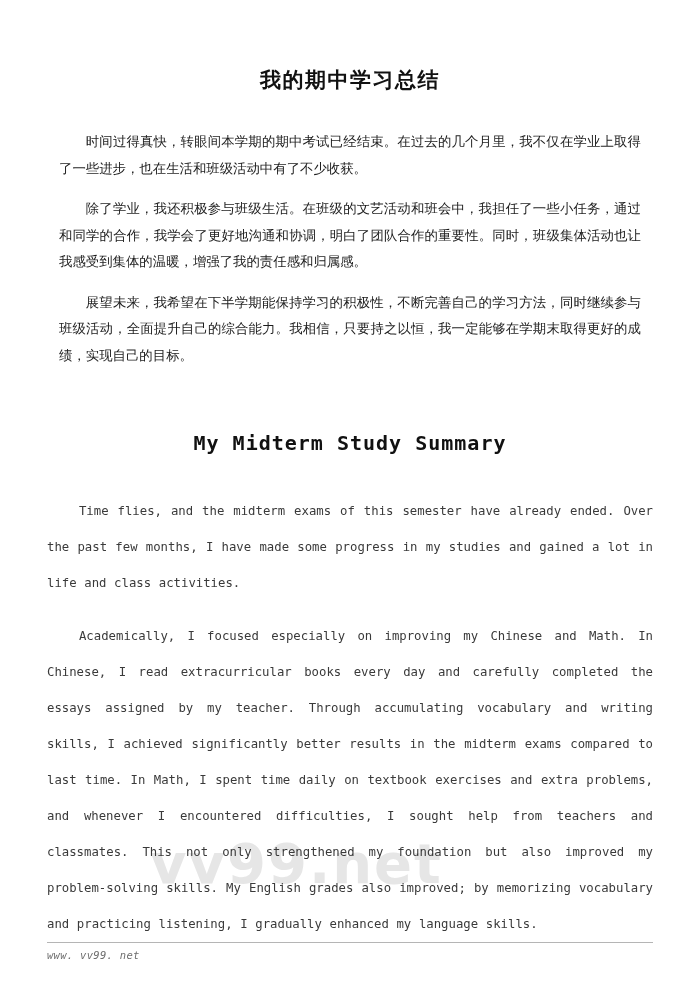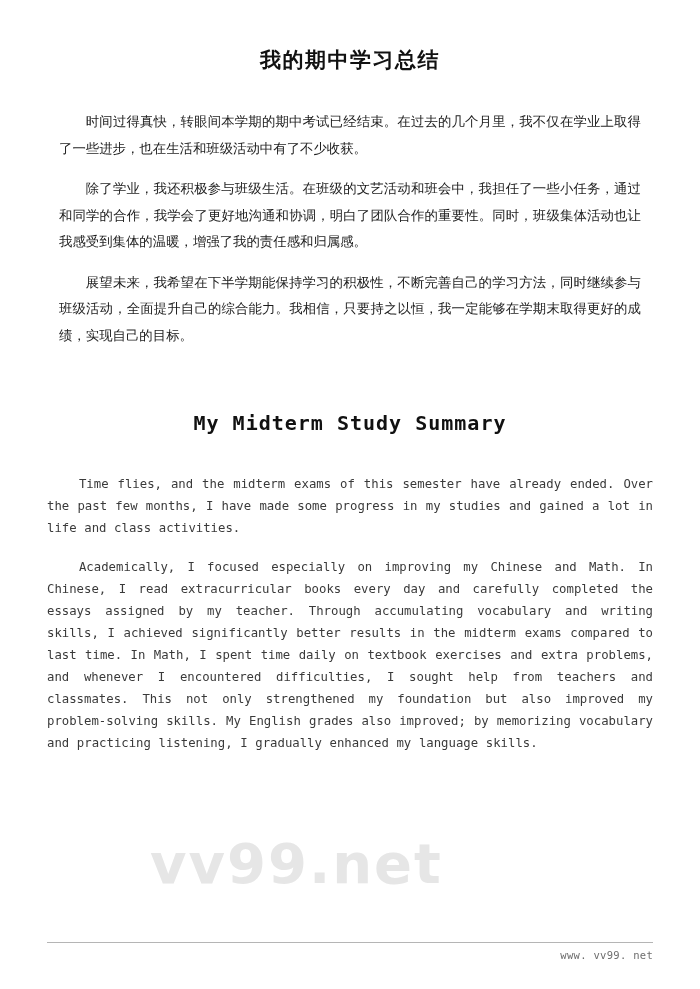--- a/index.html
+++ b/index.html
@@ -49,21 +49,21 @@
 
   
   .cn-title {
     text-align: center;
     font-family: "DejaVu Sans", "Liberation Sans", sans-serif;
     font-weight: bold;
     font-size: 21px;
     letter-spacing: 1.5px;
     color: #111;
     margin: 0;
-    padding-top: 48px;
+    padding-top: 68px;
     line-height: 1.2;
   }
 
   .cn-body {
     margin: 12px;
     padding-top: 24px;
   }
 
   .cn-p {
     margin: 0 0 14px 0;
@@ -93,43 +93,43 @@
   }
 
   .en-body {
     padding-top: 22px;
   }
 
   .en-p {
     margin: 0 0 17px 0;
     font-family: "DejaVu Sans Mono", "Liberation Mono", monospace;
     font-size: 12.3px;
-    line-height: 22px;
+    line-height: 36px;
     text-align: justify;
     text-indent: 2.6em;
     color: #3a3a3a;
     word-spacing: 0.02em;
   }
 
   
   .footer {
     position: absolute;
     left: 47px;
     right: 47px;
     bottom: 28px;
     z-index: 3;
   }
   .footer-rule {
     border: 0;
     border-top: 1px solid #b5b5b5;
     margin: 0 0 6px 0;
   }
   .footer-url {
-    text-align: right;
     font-family: "DejaVu Sans Mono", "Liberation Mono", monospace;
+    font-style: italic;
     font-size: 10.5px;
     color: #6e6e6e;
     letter-spacing: 0.3px;
   }
 </style>
 </head>
 <body>
 
 <div class="page">
 

